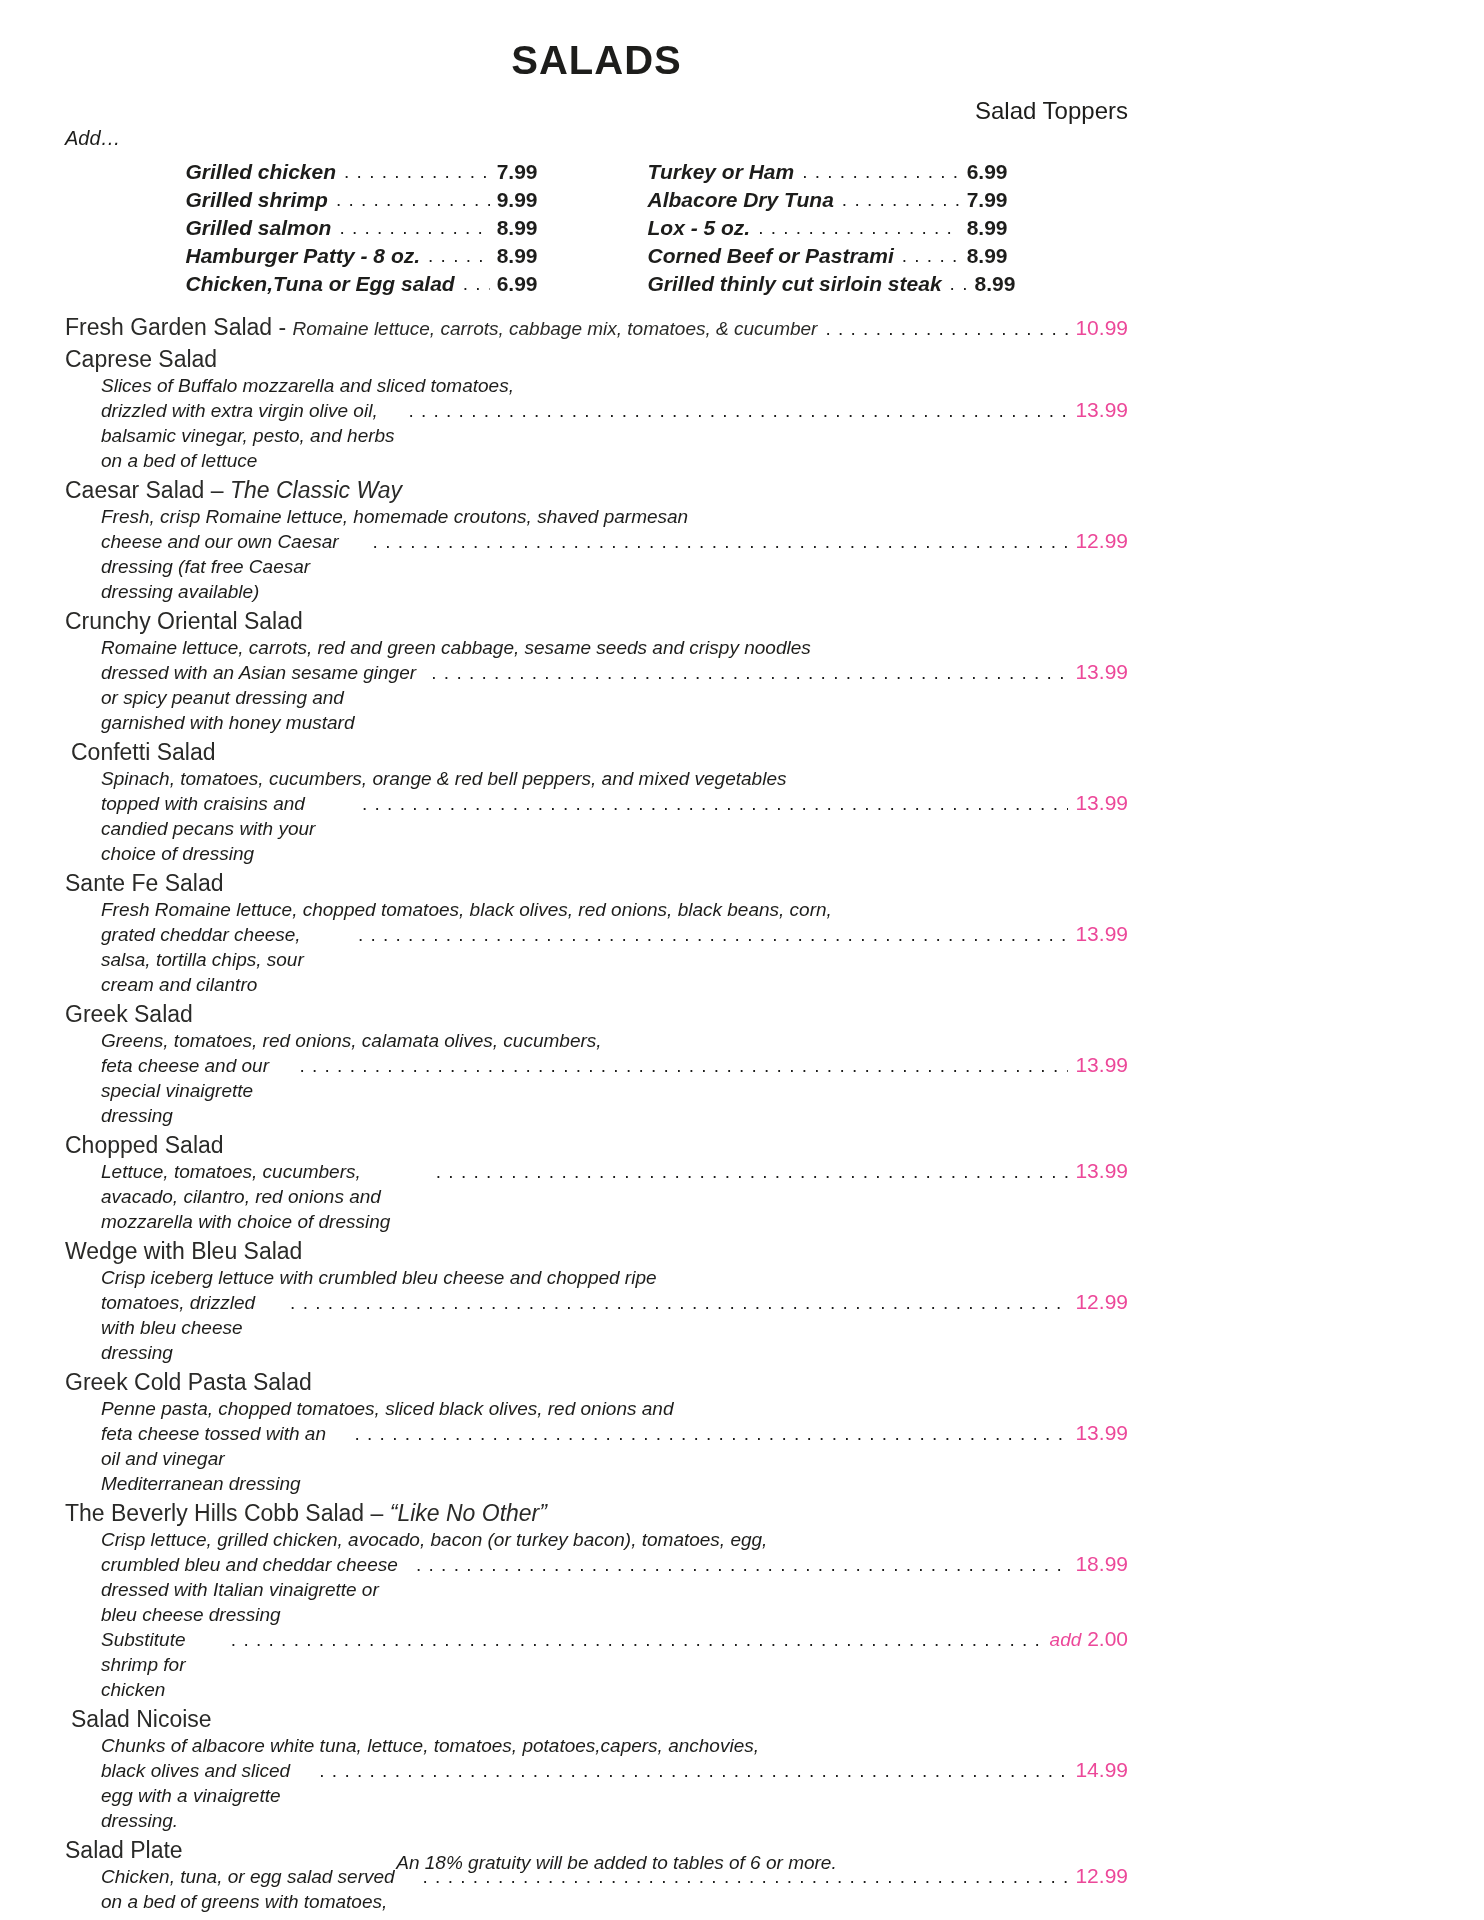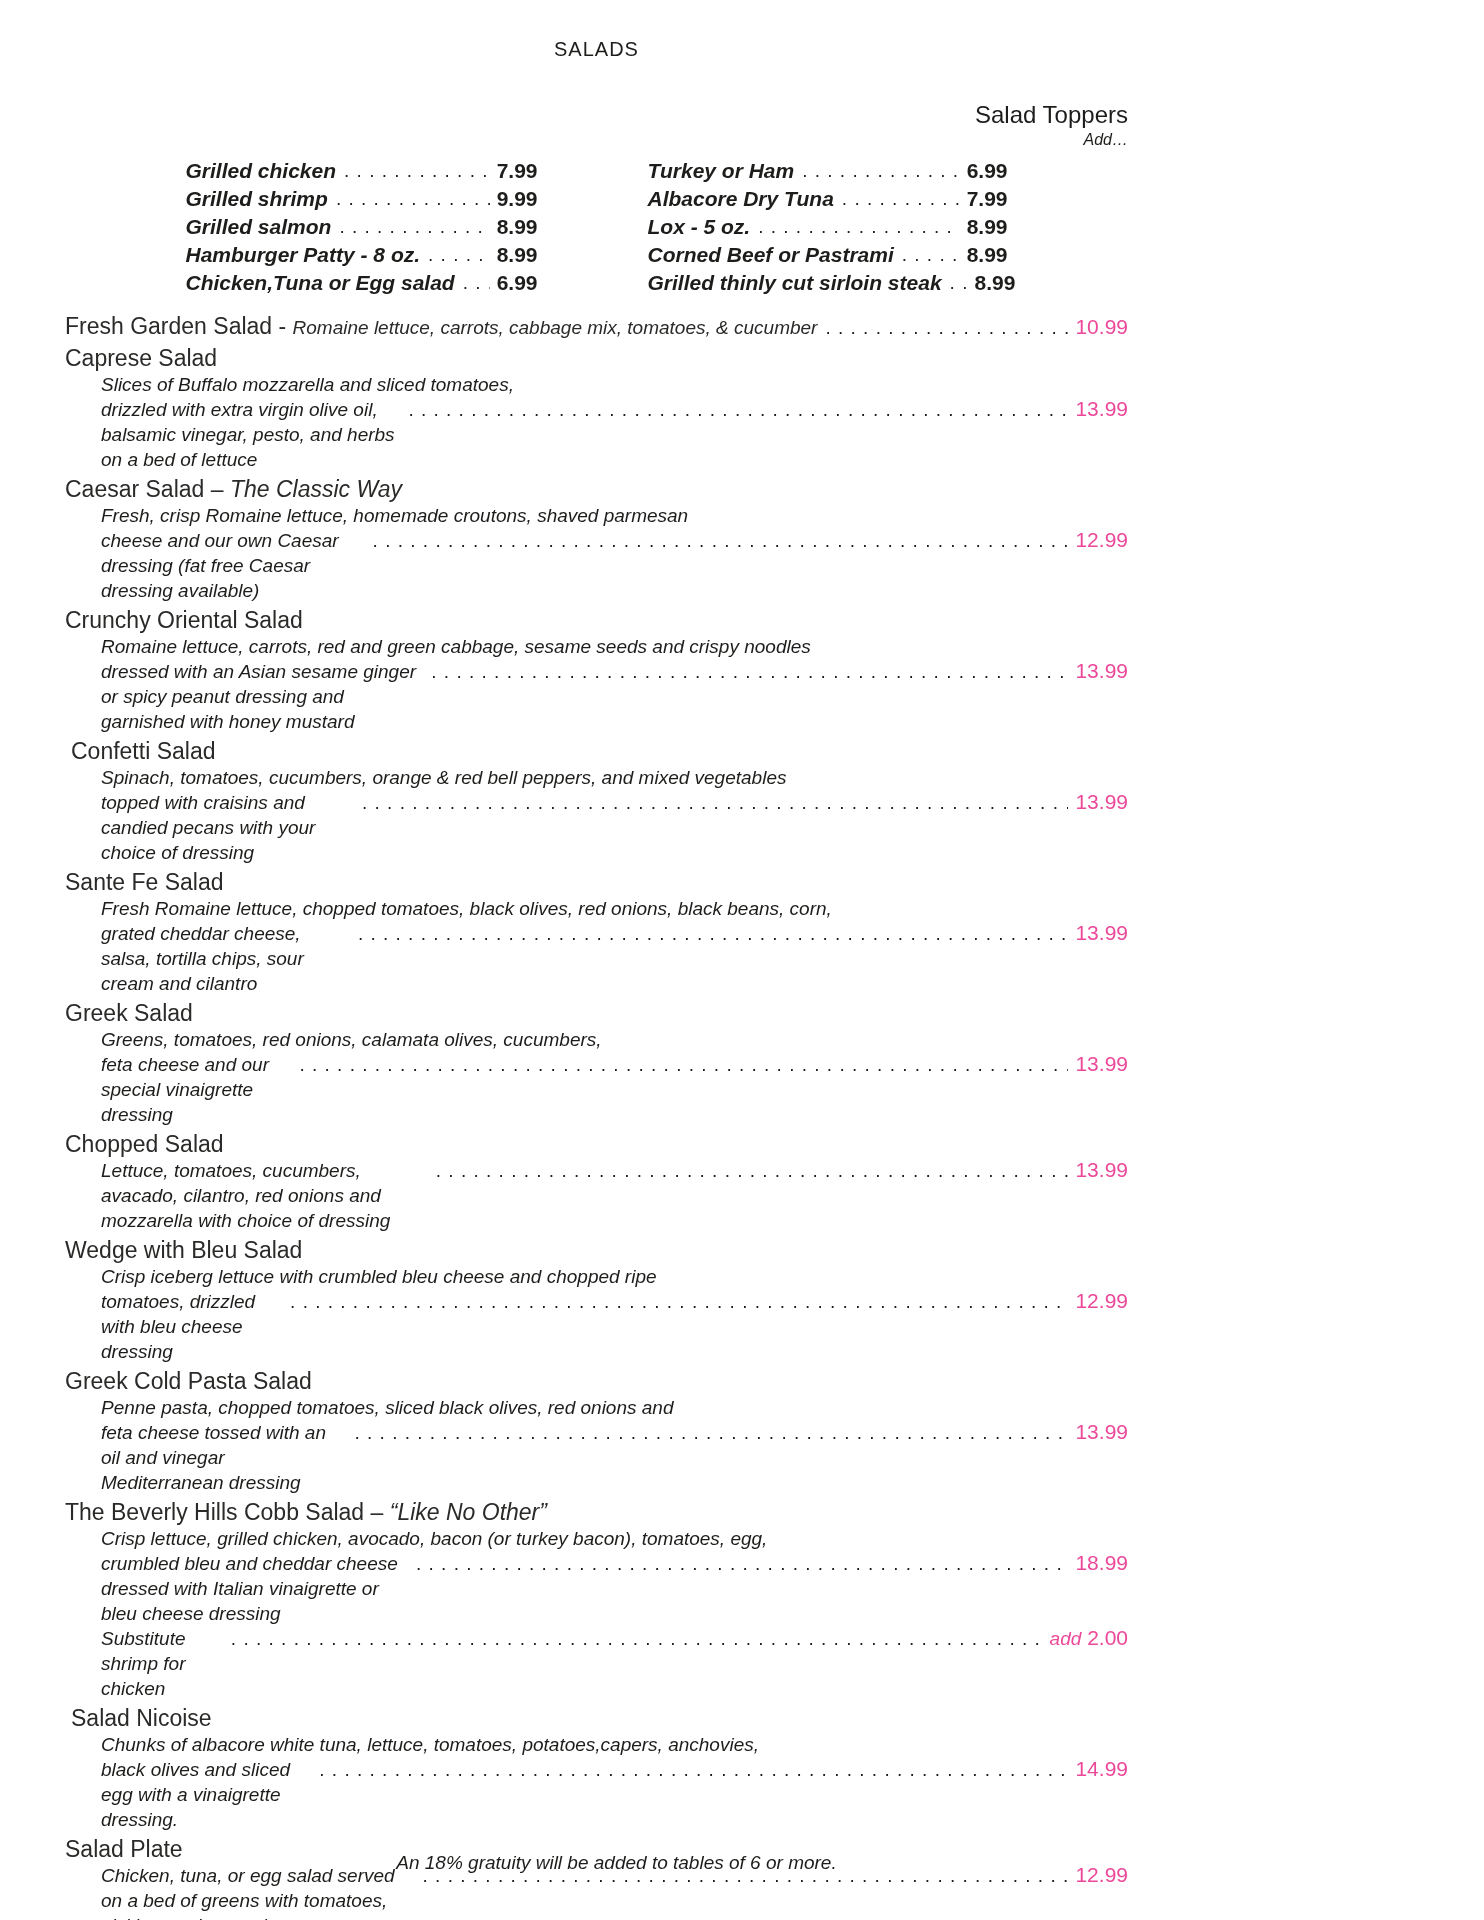--- a/index.html
+++ b/index.html
@@ -13,33 +13,33 @@
     overflow: hidden;
   }
   .content {
     position: absolute;
     left: 65px;
     top: 38px;
     width: 1063px;
   }
   .page-title {
     text-align: center;
-    font-size: 20px;
-    font-weight: normal;
+    font-size: 40px;
+    font-weight: bold;
     letter-spacing: 1px;
-    margin-bottom: 40px;
+    margin-bottom: 14px;
   }
   .toppers-heading {
     text-align: right;
     font-size: 24px;
     margin-bottom: 2px;
   }
   .toppers-sub {
-    text-align: right;
-    font-size: 16px;
+    text-align: left;
+    font-size: 20px;
     font-style: italic;
     margin-bottom: 8px;
   }
   .toppers-cols {
     display: flex;
     justify-content: center;
     gap: 110px;
     margin-bottom: 16px;
   }
   .tcol-left  { width: 352px; }

